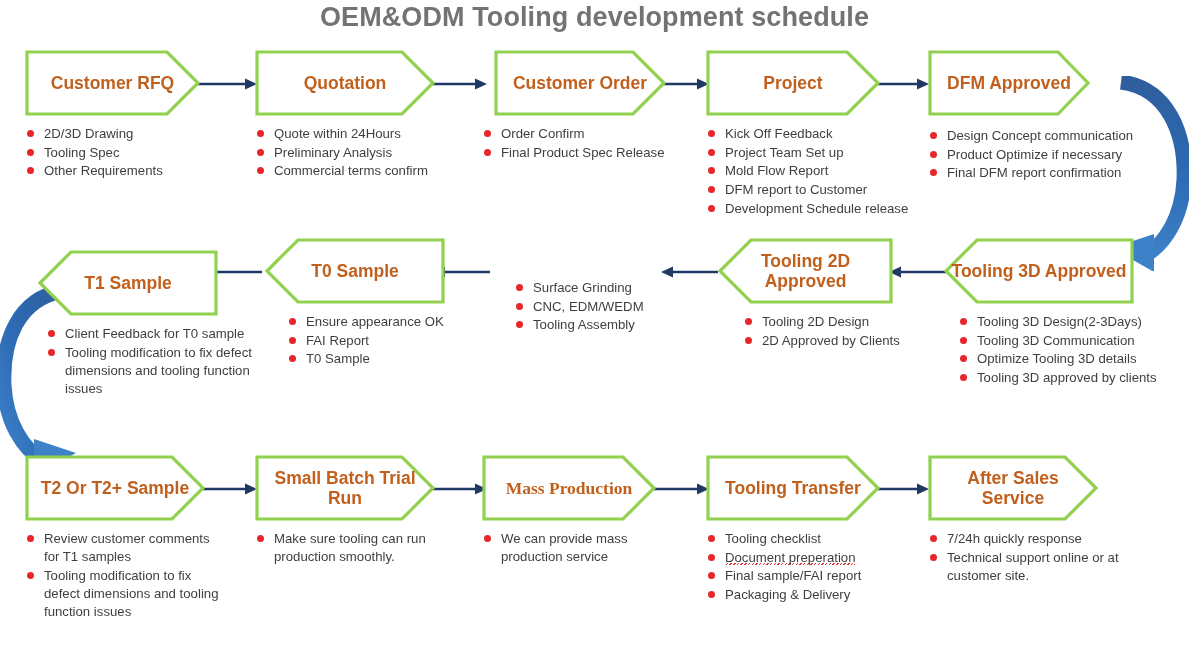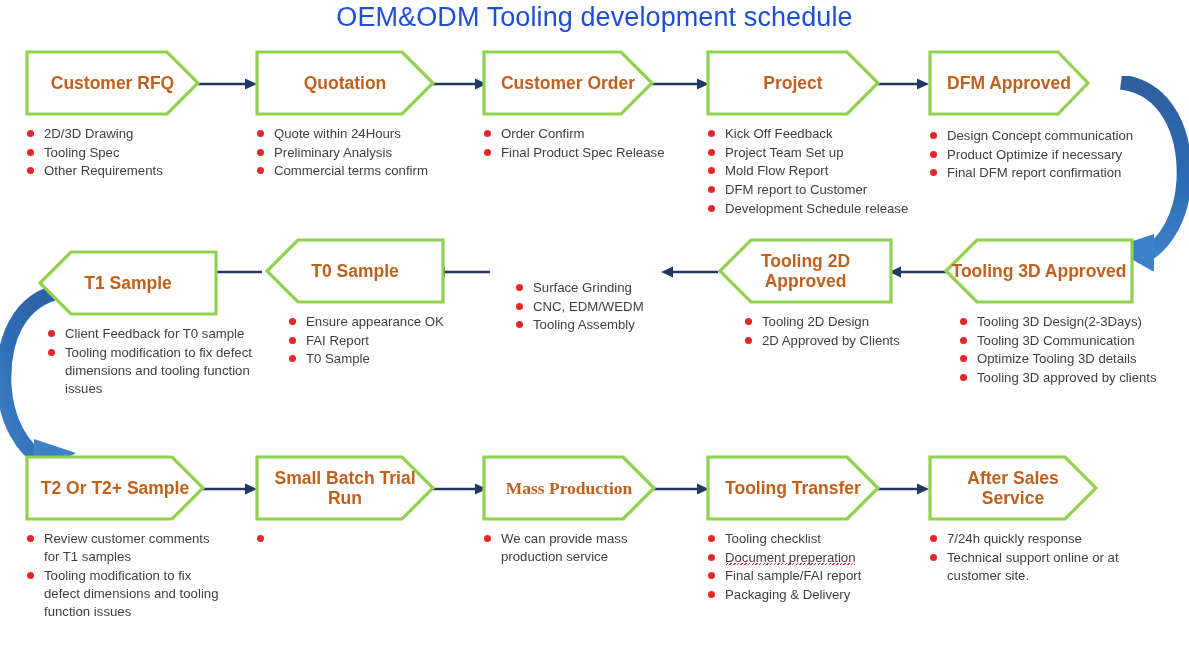--- a/index.html
+++ b/index.html
@@ -17,22 +17,22 @@
   }
 
   
   #chart-title {
     position: absolute;
     left: 0;
     top: 2px;
     width: 1189px;
     text-align: center;
     font-size: 27px;
-    font-weight: normal;
-    color: #1d4ed8;
+    font-weight: bold;
+    color: #737373;
     letter-spacing: 0.1px;
   }
 
   
   .flow-row {
     position: absolute;
     left: 0;
     width: 1189px;
   }
   #row-1 { top: 50px; }
@@ -161,21 +161,21 @@
   </div>
 
   <div class="arrow-h" style="left:428px; top:27px; width:60px;">
     <svg width="60" height="14" viewBox="0 0 60 14">
       <line x1="0" y1="7" x2="50" y2="7" stroke="#1F3864" stroke-width="2.6"></line>
       <polygon points="47,1.5 59,7 47,12.5" fill="#1F3864"></polygon>
     </svg>
   </div>
 
   <div class="stage" style="left:482px; width:210px;">
-    <div class="chevron" style="width:172px;">
+    <div class="chevron" style="width:172px;margin-left:12px;">
       <svg class="chev-shape" viewBox="0 0 172 66" preserveAspectRatio="none">
         <polygon points="2,2 139,2 170,33 139,64 2,64" fill="#ffffff" stroke="#92D14F" stroke-width="3.2"></polygon>
       </svg>
       <span class="inner">Customer Order</span>
     </div>
     <ul class="bullets">
       <li><span class="dot"></span><span>Order Confirm</span></li>
       <li><span class="dot"></span><span>Final Product Spec Release</span></li>
     </ul>
   </div>
@@ -370,21 +370,21 @@
   </div>
 
   <div class="stage" style="left:255px; width:215px;">
     <div class="chevron" style="width:180px;">
       <svg class="chev-shape" viewBox="0 0 180 66" preserveAspectRatio="none">
         <polygon points="2,2 147,2 178,33 147,64 2,64" fill="#ffffff" stroke="#92D14F" stroke-width="3.2"></polygon>
       </svg>
       <span class="inner">Small Batch Trial Run</span>
     </div>
     <ul class="bullets" style="width:200px;">
-      <li><span class="dot"></span></li>
+      <li><span class="dot"></span><span>Make sure tooling can run production smoothly.</span></li>
     </ul>
   </div>
 
   <div class="arrow-h" style="left:428px; top:27px; width:60px;">
     <svg width="60" height="14" viewBox="0 0 60 14">
       <line x1="0" y1="7" x2="50" y2="7" stroke="#1F3864" stroke-width="2.6"></line>
       <polygon points="47,1.5 59,7 47,12.5" fill="#1F3864"></polygon>
     </svg>
   </div>
 

